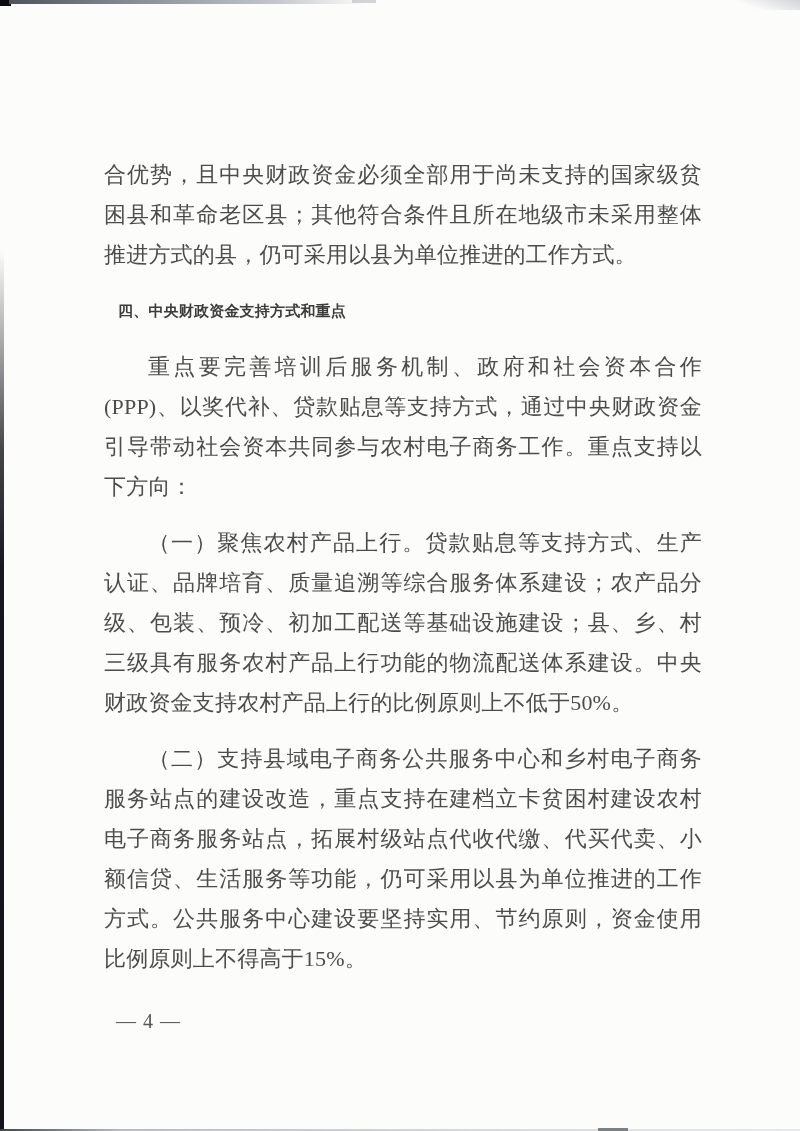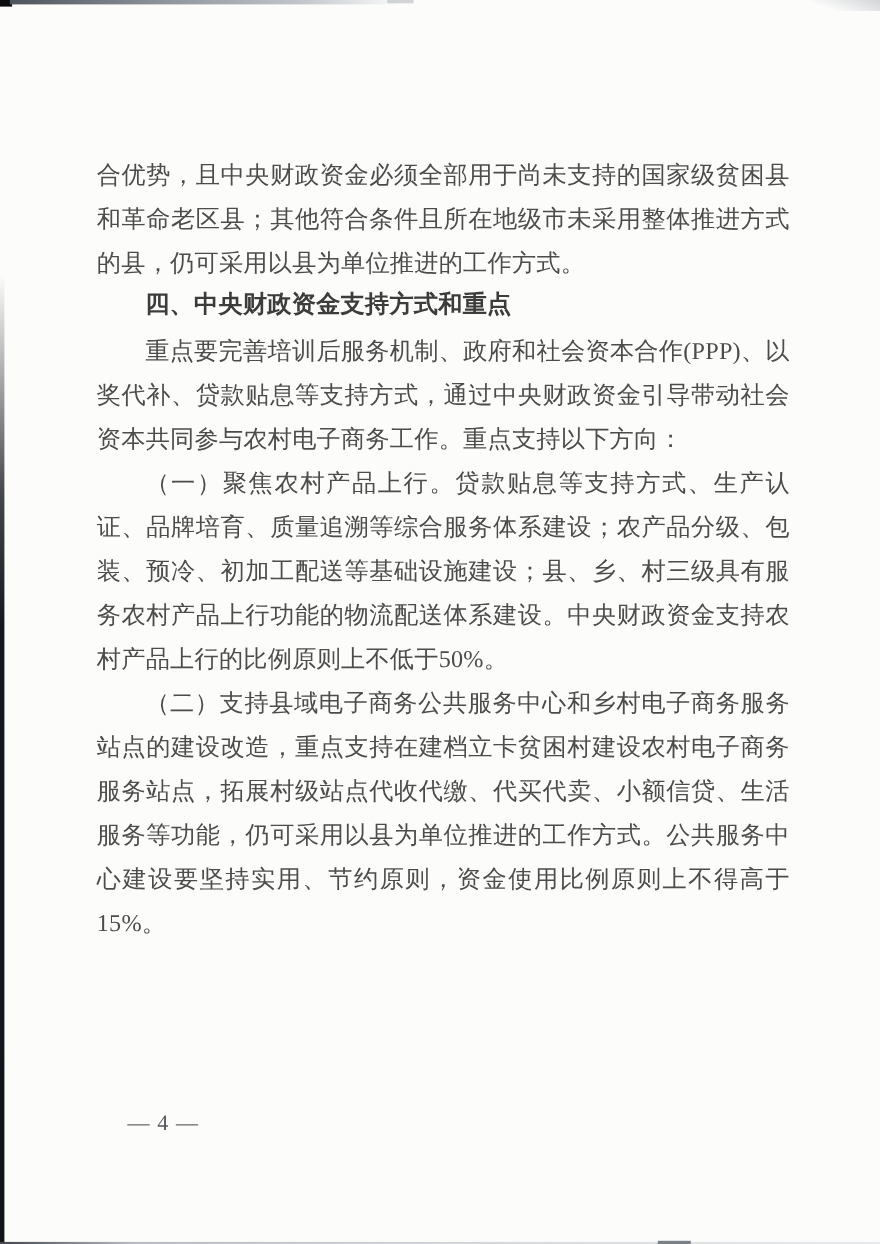--- a/index.html
+++ b/index.html
@@ -46,28 +46,28 @@
   .doc-text {
     position: absolute;
     left: 88px; top: 139px; width: 630px;
     font-size: 22px;
     line-height: 40px;
     color: #4c4c4a;
     text-align: justify;
     text-justify: inter-ideograph;
     letter-spacing: 0.2px;
   }
-  .para { margin: 0; text-indent: 2em; }
+  .para { margin: 16px; text-indent: 2em; }
   .para-continuation { text-indent: 0; }
   .section-heading {
     margin: 0;
     text-indent: 2em;
-    font-family: Liberation Mono, monospace;
+    font-family: Liberation Sans, sans-serif;
     font-weight: 700;
-    font-size: 22px;
+    font-size: 15px;
     color: #3c3c3a;
   }
   .page-number {
     position: absolute;
     left: 116px; top: 1010px;
     font-size: 20px;
     color: #55555a;
     letter-spacing: 1px;
   }
 </style>

